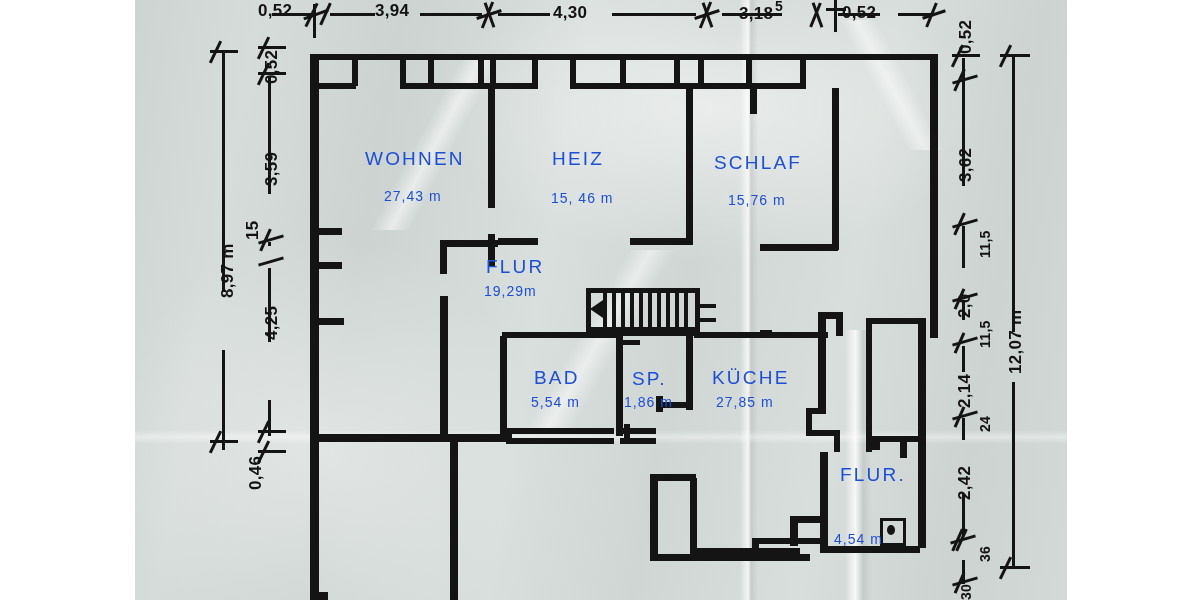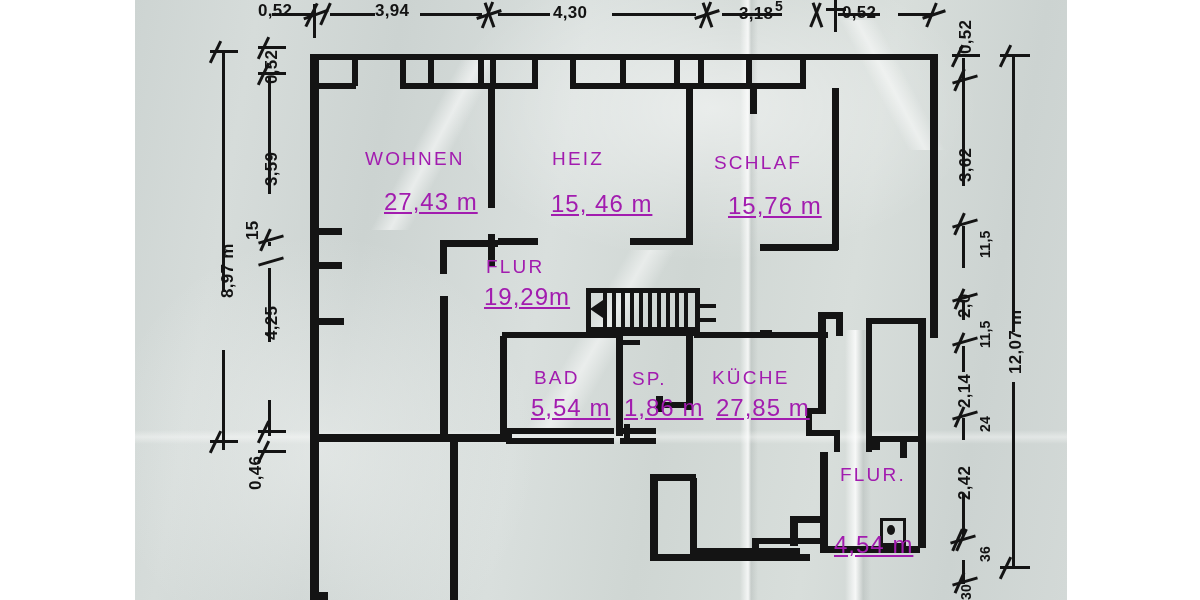--- a/index.html
+++ b/index.html
@@ -30,24 +30,24 @@
     background:linear-gradient(120deg,rgba(255,255,255,0) 45%,rgba(255,255,255,.5) 51%,rgba(255,255,255,0) 58%);}
   .crease.d3{left:640px;top:20px;width:220px;height:130px;
     background:linear-gradient(62deg,rgba(255,255,255,0) 46%,rgba(255,255,255,.5) 52%,rgba(255,255,255,0) 59%);}
   .crease.h1{left:0;top:430px;width:932px;height:14px;
     background:linear-gradient(180deg,rgba(255,255,255,0),rgba(255,255,255,.4),rgba(255,255,255,0));}
 
   
   .ink{position:absolute;background:#141414;}
   .wall{position:absolute;background:#141414;}
   .wthin{position:absolute;background:#141414;}
-  .lbl{position:absolute;color:#a21caf;white-space:nowrap;letter-spacing:.5px;}
+  .lbl{position:absolute;color:#1d4ed8;white-space:nowrap;letter-spacing:.5px;}
 
   .room-name{font-size:19px;letter-spacing:2.2px;}
-  .room-area{font-size:24px;letter-spacing:1px;text-decoration:underline;}
+  .room-area{font-size:14px;letter-spacing:1px;}
 
   .dim{font-size:17px;color:#131313;font-weight:600;white-space:nowrap;letter-spacing:.3px;}
   .dim.sm{font-size:14px;}
   .vert{transform-origin:left top;}
 
   
   #stage *{ -webkit-font-smoothing:antialiased; }
 </style>
 </head>
 <body>

